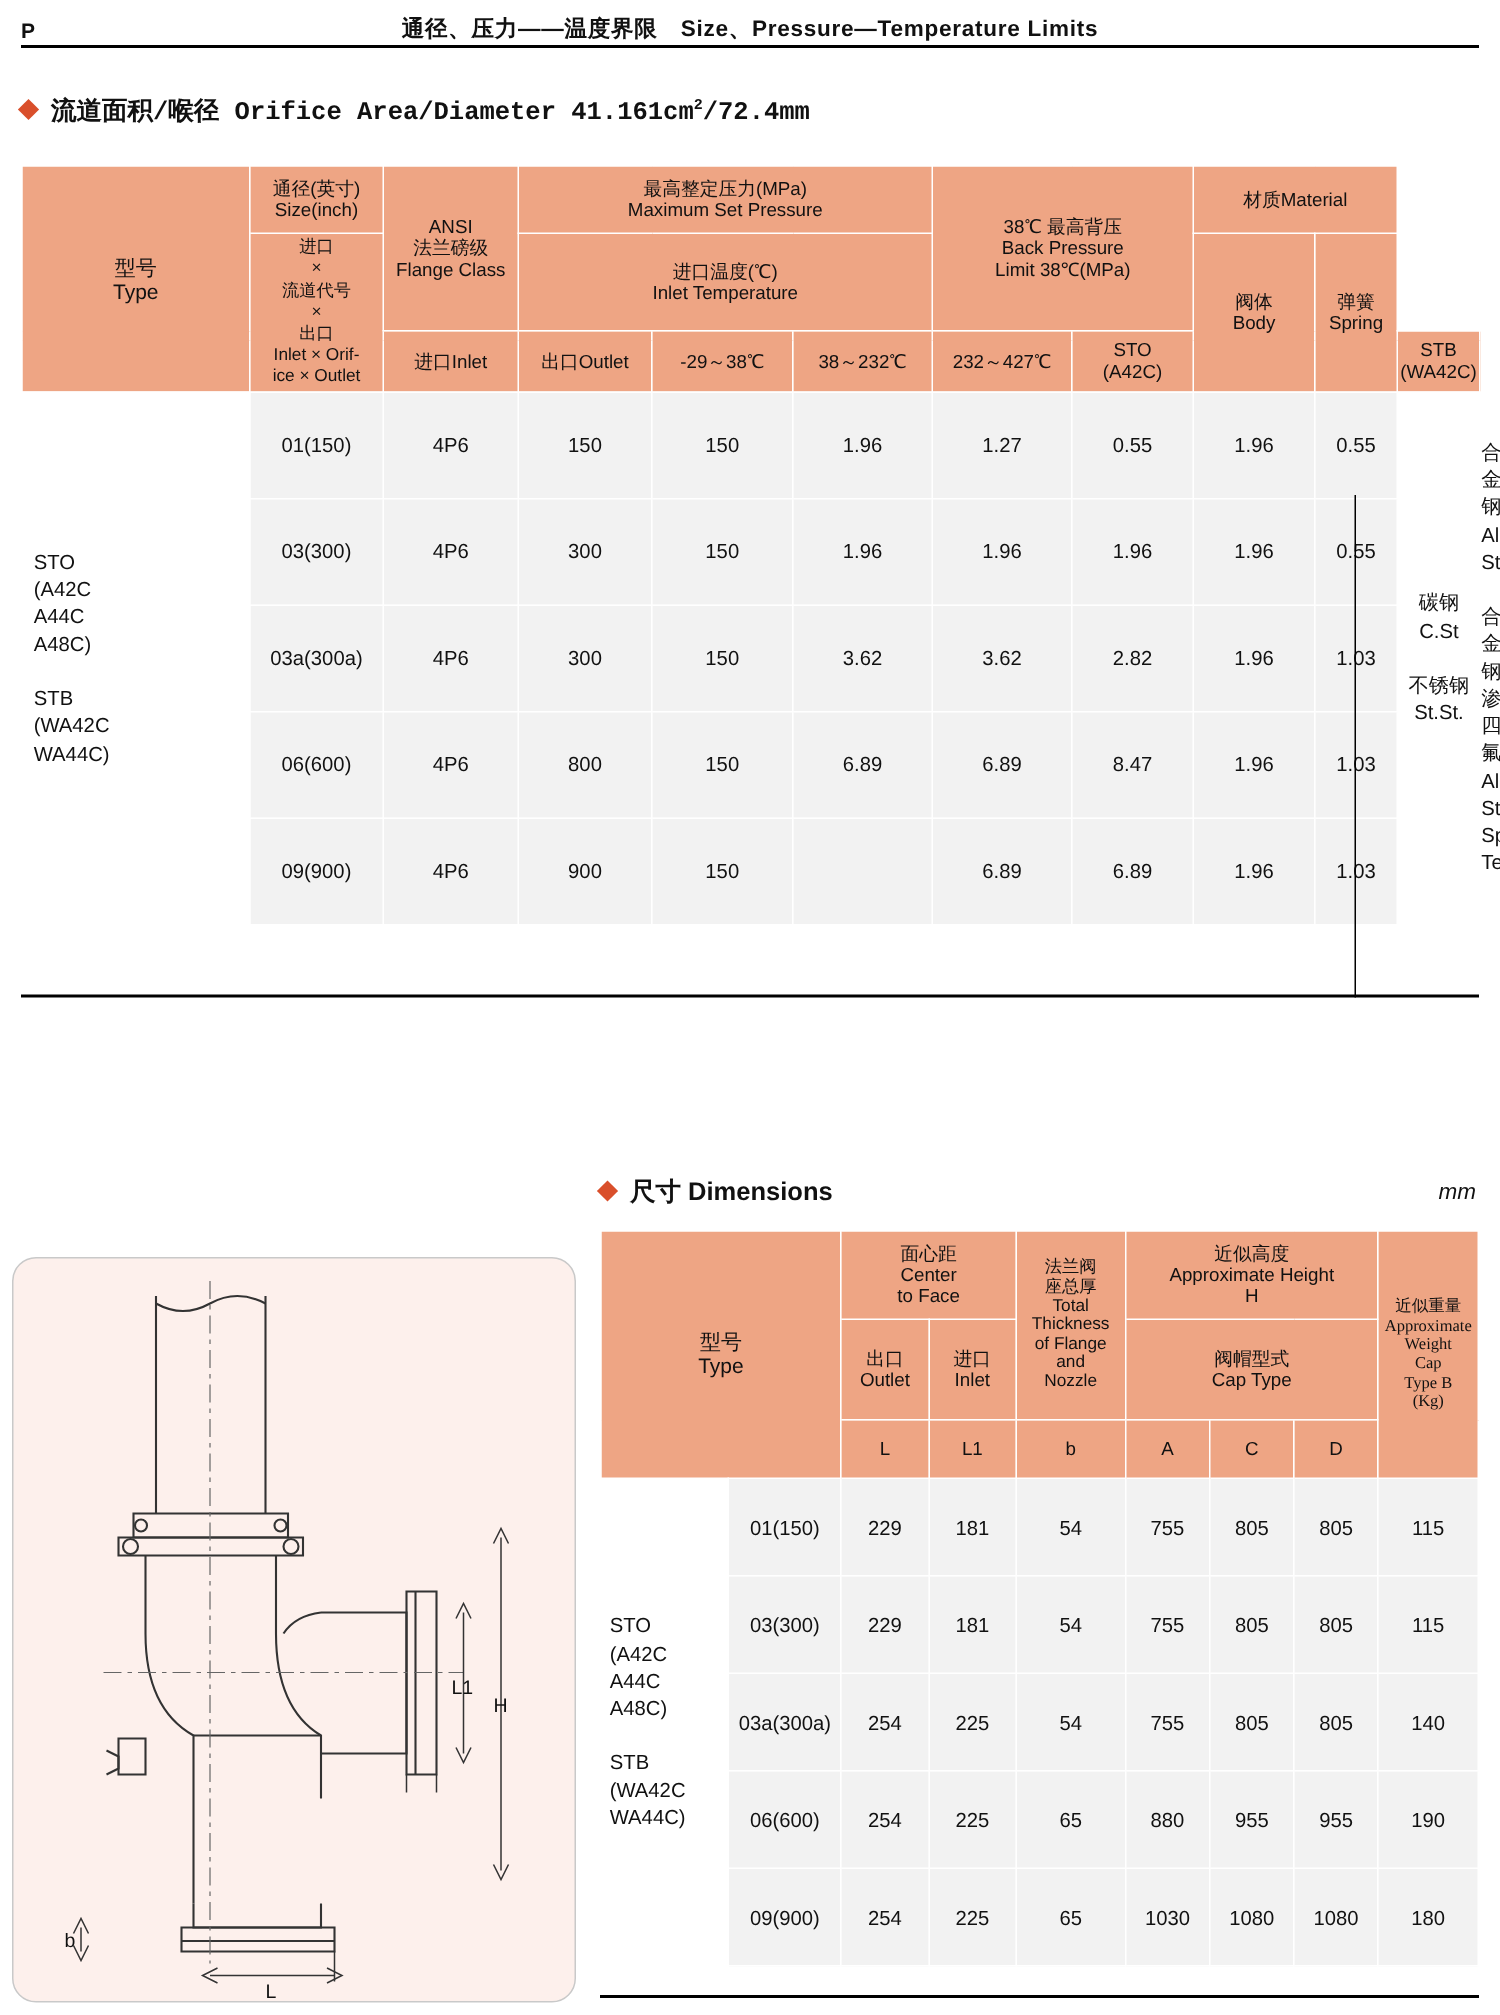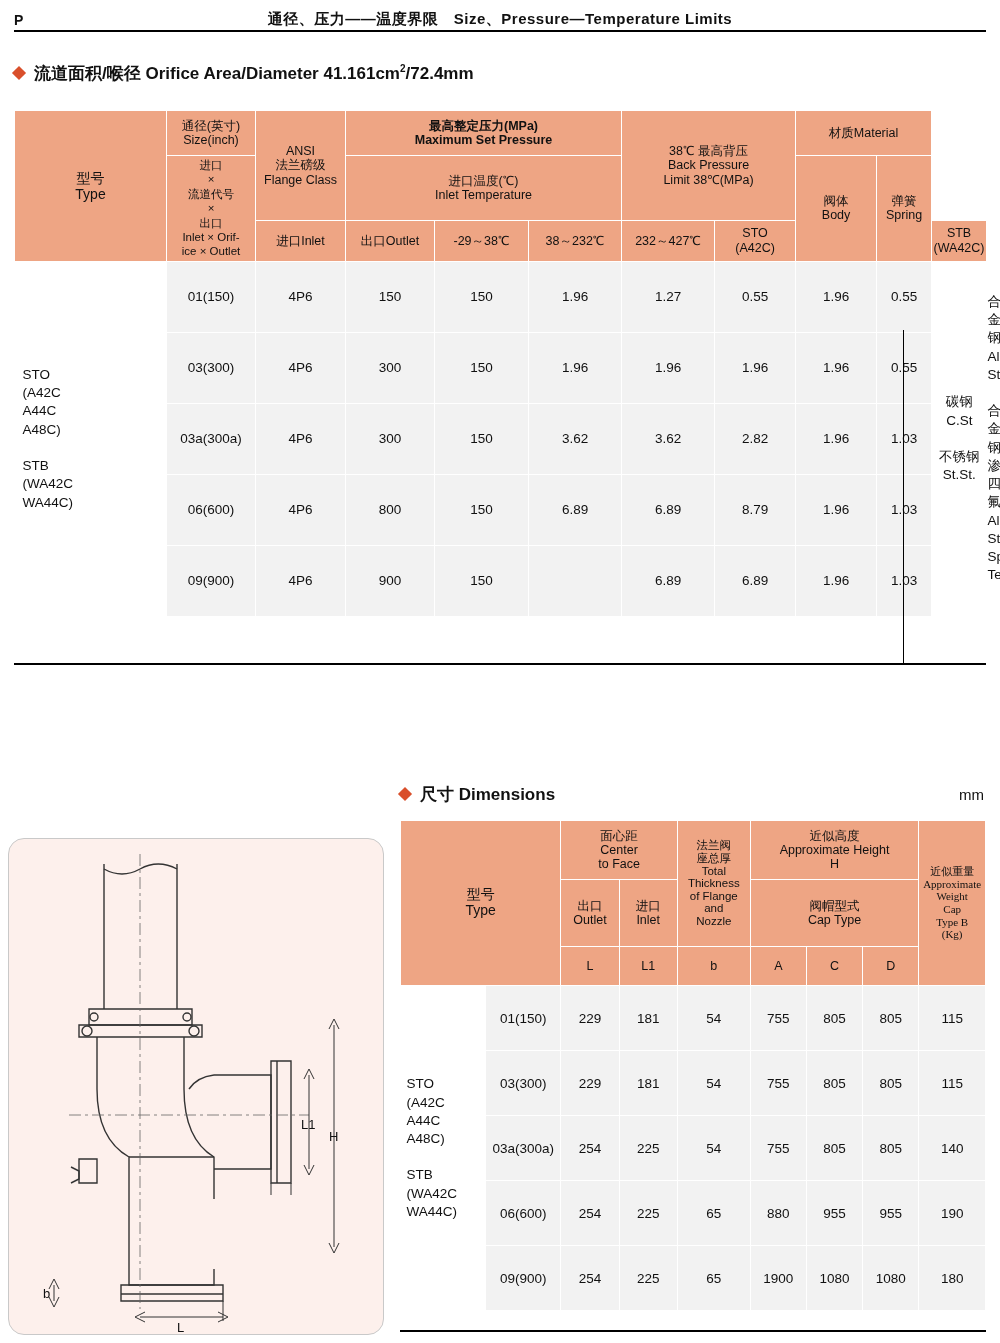--- a/index.html
+++ b/index.html
@@ -159,20 +159,21 @@
   
   #dim-title {
     left: 400px;
     top: 783px;
   }
   #mm-label {
     position: absolute;
     right: 16px;
     top: 786px;
     font-size: 15px;
+    font-style: italic;
   }
   #table2-wrap {
     position: absolute;
     left: 400px;
     top: 820px;
     width: 586px;
   }
   #table2 {
     width: 586px;
   }
@@ -203,21 +204,21 @@
 </style>
 </head>
 <body>
 
 <div class="page-header">
   <div class="page-letter">P</div>
   <div class="header-title">通径、压力——温度界限　Size、Pressure—Temperature Limits</div>
 </div>
 <div class="header-rule"></div>
 
-<div class="sec-title" style="left:14px; top:62px;">
+<div class="sec-title" style="left:14px; top:62px;font-family:Liberation Mono, monospace;">
   <span class="diamond"></span><span>流道面积/喉径</span> <span>Orifice Area/Diameter 41.161cm</span><span class="sup">2</span><span>/72.4mm</span>
 </div>
 
 <div id="table1-wrap">
 <table id="table1">
   <colgroup>
     <col style="width:152px">
     <col style="width:89px">
     <col style="width:90px">
     <col style="width:89px">
@@ -232,21 +233,21 @@
 
   <tbody>
         <tr class="hdr">
     <td rowspan="4" style="font-size:14px;white-space:pre-line;"><span>型号
 Type</span></td>
     <td style="white-space:pre-line; height:40px;text-align:center;"><span>通径(英寸)
 Size(inch)</span></td>
     <td rowspan="2" style="white-space:pre-line;"><span>ANSI
 法兰磅级
 Flange Class</span></td>
-    <td colspan="3" style="white-space:pre-line;font-weight:bold;"><span>最高整定压力(MPa)
+    <td colspan="3" style="white-space:pre-line;"><span>最高整定压力(MPa)
 Maximum Set Pressure</span></td>
     <td colspan="2" rowspan="2" style="white-space:pre-line;"><span>38℃ 最高背压
 Back Pressure
 Limit 38℃(MPa)</span></td>
     <td colspan="2" style="height:40px;"><span>材质Material</span></td>
   </tr>
 
   <tr class="hdr">
     <td rowspan="3" style="white-space:pre-line; font-size:11.5px; line-height:1.25;"><span>进口
 ×
@@ -333,21 +334,21 @@
     <td>1.03</td>
   </tr>
 
   <tr class="body-row">
     <td>06(600)</td>
     <td>4P6</td>
     <td>800</td>
     <td>150</td>
     <td>6.89</td>
     <td>6.89</td>
-    <td>8.79</td>
+    <td>8.47</td>
     <td>1.96</td>
     <td>1.03</td>
   </tr>
 
   <tr class="body-row">
     <td>09(900)</td>
     <td>4P6</td>
     <td>900</td>
     <td>150</td>
     <td></td>
@@ -534,21 +535,21 @@
     <td>880</td>
     <td>955</td>
     <td>955</td>
     <td>190</td>
   </tr>
   <tr class="body-row">
     <td>09(900)</td>
     <td>254</td>
     <td>225</td>
     <td>65</td>
-    <td>1900</td>
+    <td>1030</td>
     <td>1080</td>
     <td>1080</td>
     <td>180</td>
   </tr>
 </tbody>
     </table>
 </div>
 <div class="t2-bottomrule"></div>
 
 </body></html>

